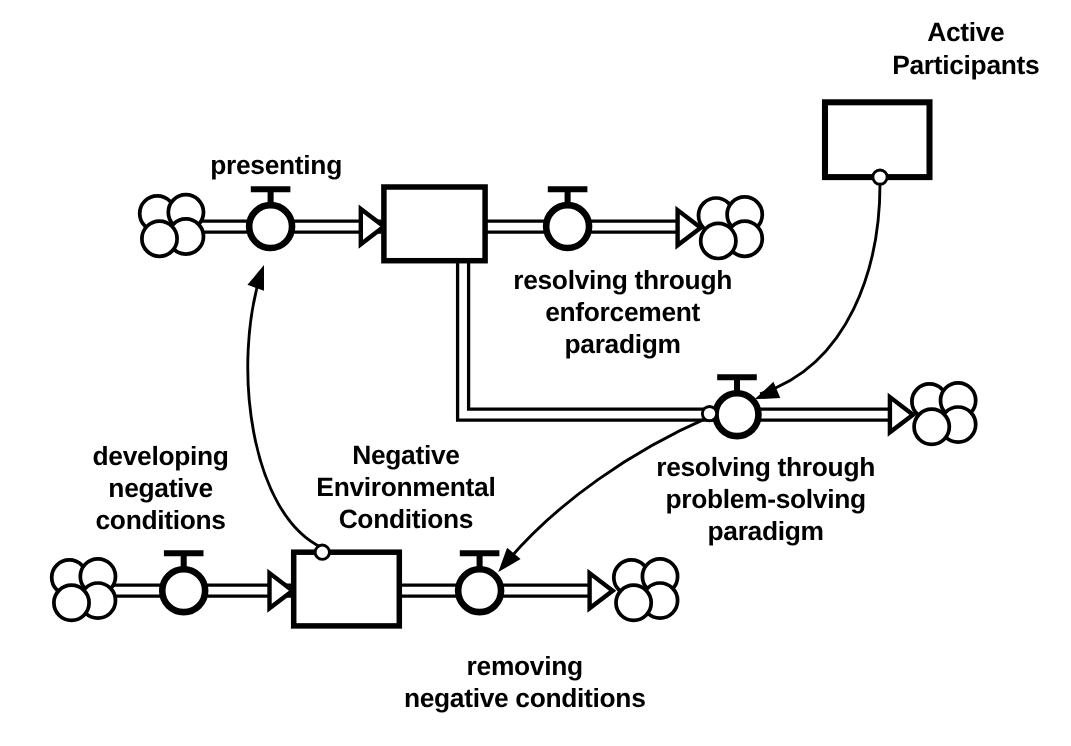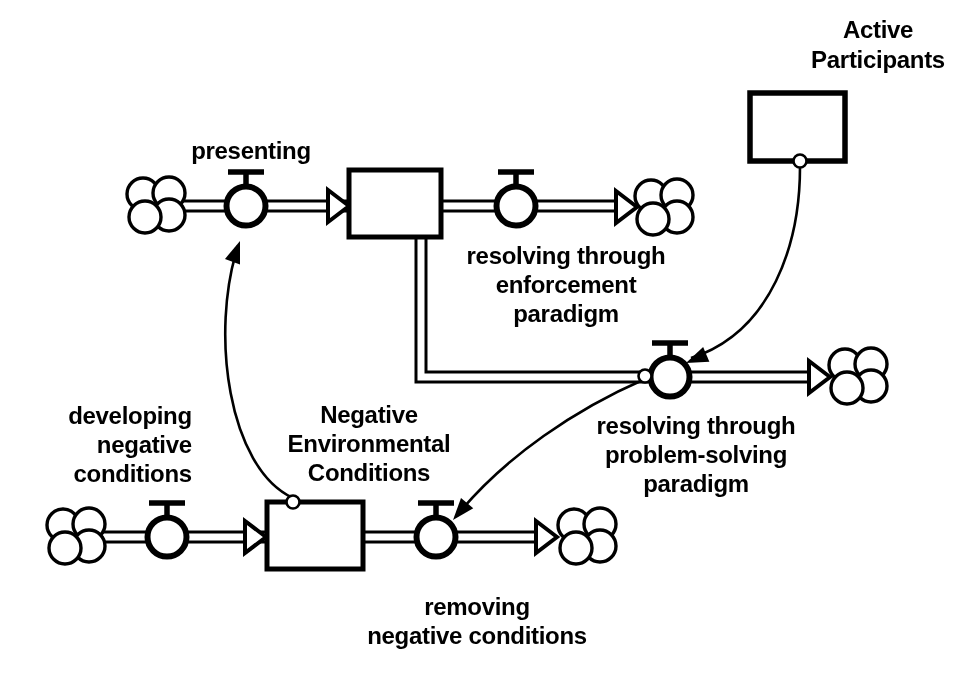--- a/index.html
+++ b/index.html
@@ -155,20 +155,20 @@
   <div class="lbl" style="left:251px; top:136px;">presenting</div>
 
   <div class="lbl" style="left:566px; top:241px;">resolving through
 enforcement
 paradigm</div>
 
   <div class="lbl" style="left:696px; top:411px;">resolving through
 problem-solving
 paradigm</div>
 
-  <div class="lbl" style="left:130px; top:401px;text-align:right;">developing
+  <div class="lbl" style="left:146px; top:401px;">developing
 negative
 conditions</div>
 
   <div class="lbl" style="left:477px; top:592px;">removing
 negative conditions</div>
 
 </div>
 
 </body></html>

